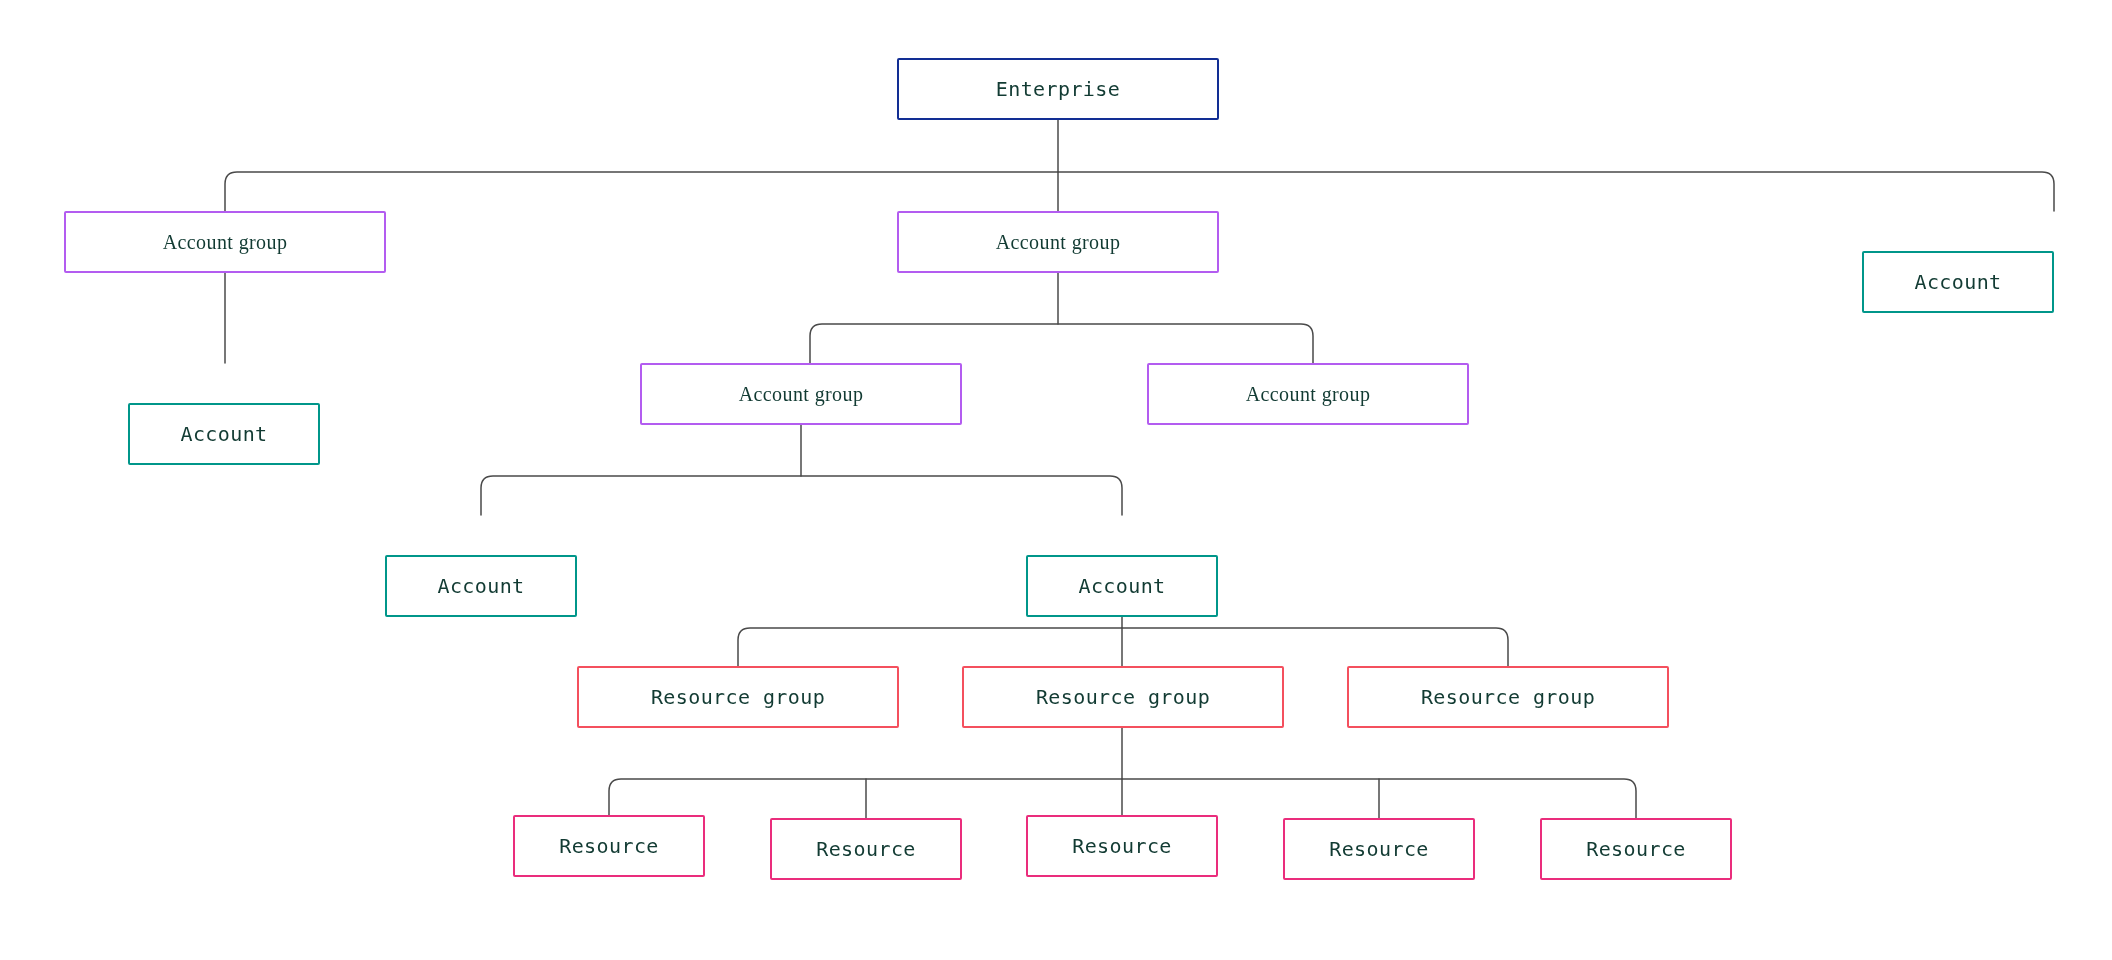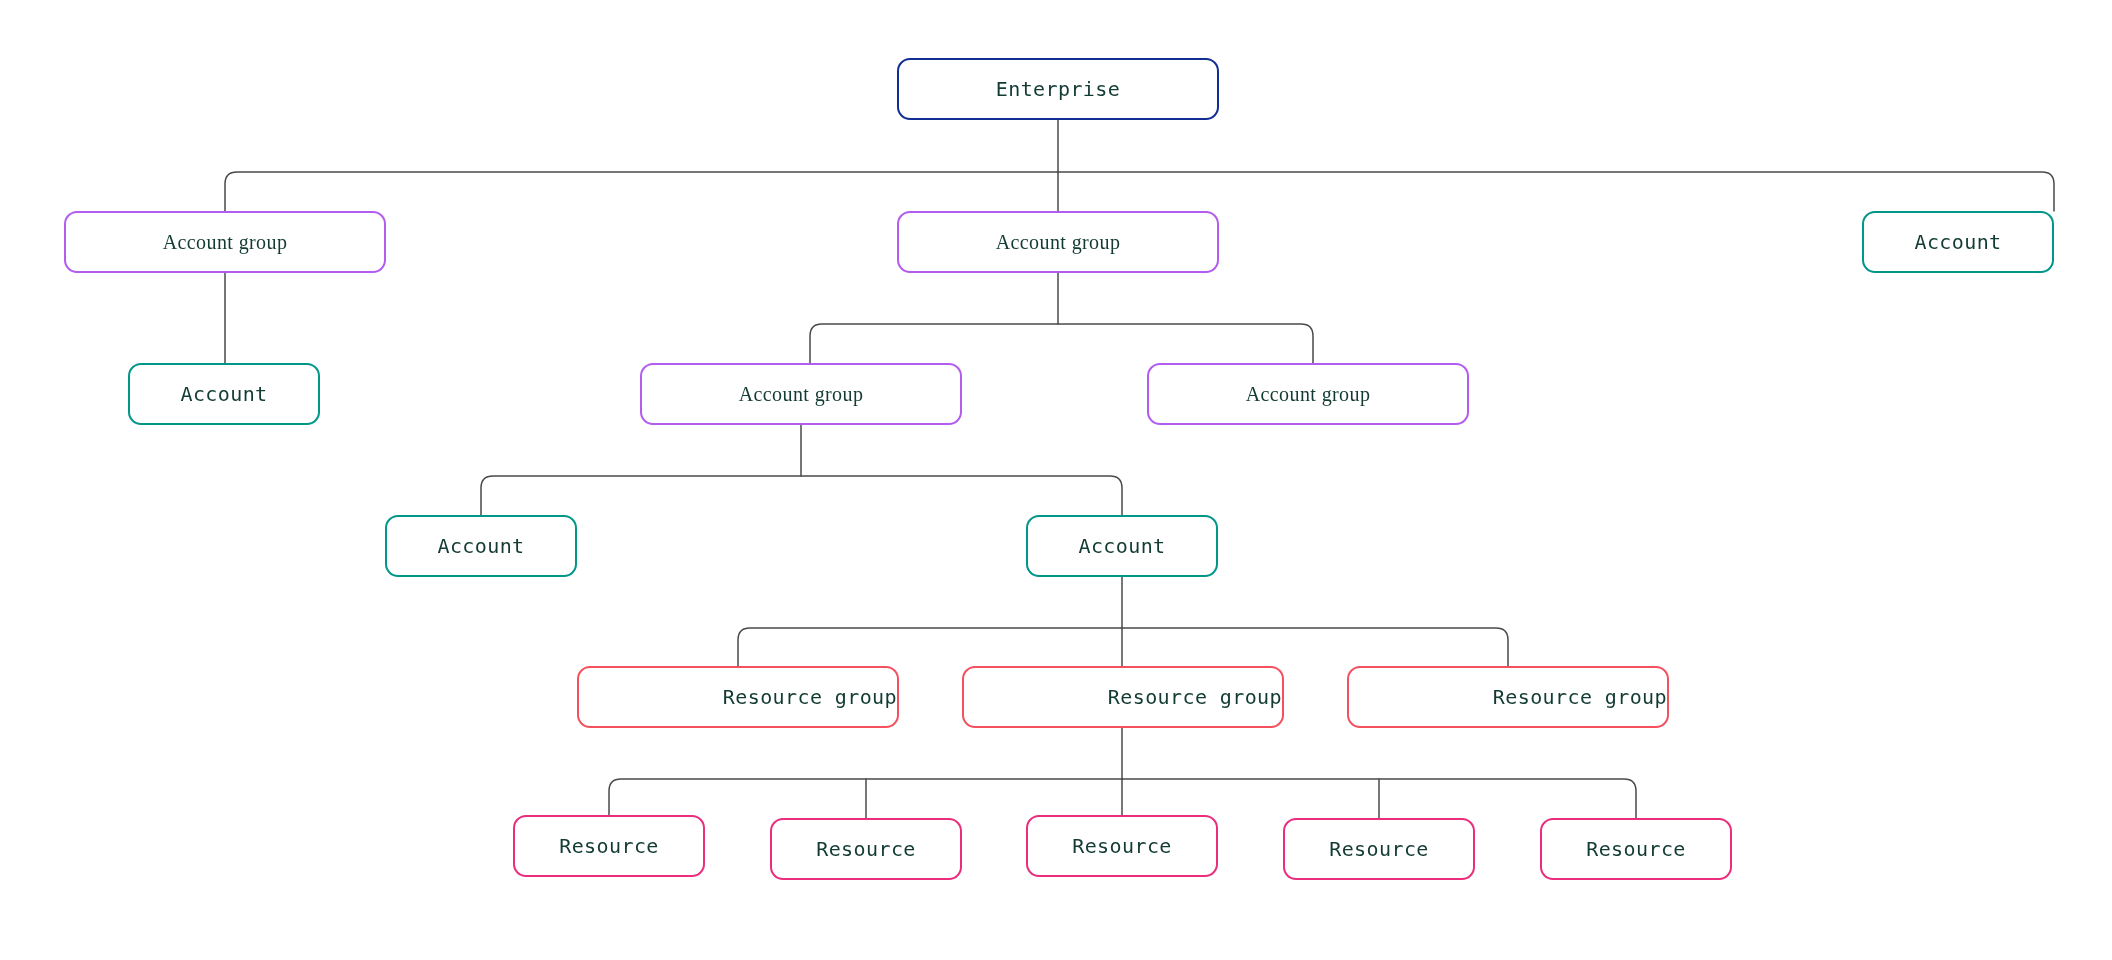--- a/index.html
+++ b/index.html
@@ -28,36 +28,36 @@
   }
   .node {
     position: absolute;
     box-sizing: border-box;
     display: flex;
     align-items: center;
     justify-content: center;
     background: #ffffff;
     border-style: solid;
     border-width: 2.2px;
-    border-radius: 13px;
+    border-radius: 2px;
     color: #123b33;
     font-family: "DejaVu Sans Mono", "Liberation Mono", monospace;
     font-size: 20px;
     letter-spacing: 0.4px;
     white-space: nowrap;
     z-index: 2;
   }
   .node-label {
     display: block;
     line-height: 1;
   }
   .t-enterprise     { border-color: #122e94; }
   .t-account-group  { border-color: #b35cf0; font-family: Liberation Serif, serif; }
-  .t-account        { border-color: #00968a; }
-  .t-resource-group { border-color: #f4505e; justify-content: flex-end; }
+  .t-account        { border-color: #00968a; margin-top: 40px; }
+  .t-resource-group { border-color: #f4505e; }
   .t-resource       { border-color: #ea2d7c; }
 </style>
 </head>
 <body>
 
 <div id="canvas">
 
   <svg id="edges" viewBox="0 0 2112 960" width="2112" height="960" xmlns="http://www.w3.org/2000/svg">
     <g fill="none" stroke="#4a4a4a" stroke-width="1.5" stroke-linecap="round" stroke-linejoin="round">
 

